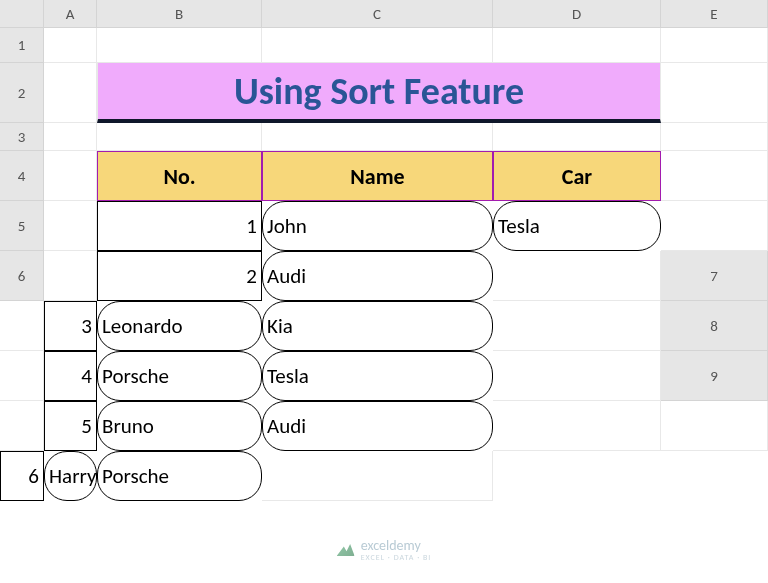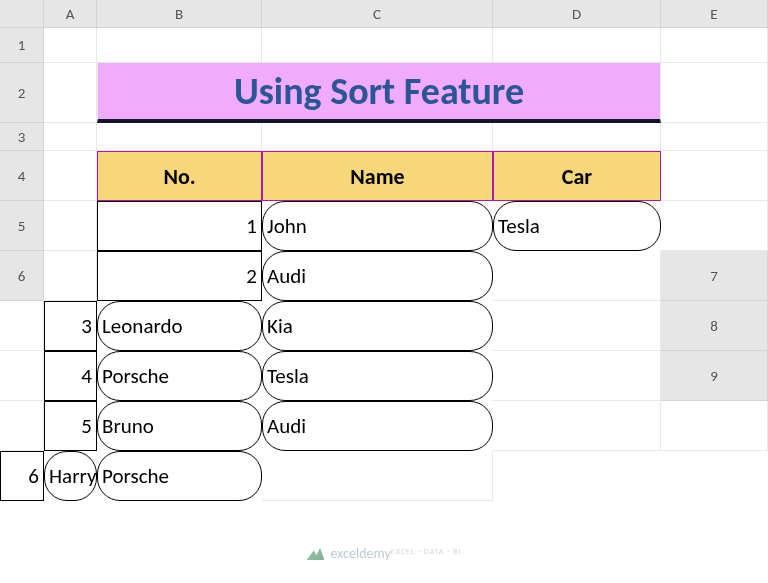--- a/index.html
+++ b/index.html
@@ -75,21 +75,21 @@
     gap: 6px;
     opacity: 0.6;
     color: #8aa8b8;
     font-size: 14px;
   }
   .watermark .wm-logo {
     width: 18px; height: 12px;
     background: linear-gradient(135deg,#4aa36e,#2a7a4a);
     clip-path: polygon(0 100%, 40% 20%, 55% 60%, 75% 0, 100% 100%);
   }
-  .watermark .wm-text { display:flex; flex-direction:row; line-height:1; }
+  .watermark .wm-text { display:flex; flex-direction:column; line-height:1; }
   .watermark .wm-sub { font-size: 8px; letter-spacing:1px; color:#a8bcc8; }
 </style>
 </head>
 <body>
 
 <div class="sheet">
   <div class="corner"></div>
   <div class="hdr">A</div>
   <div class="hdr">B</div>
   <div class="hdr">C</div>

